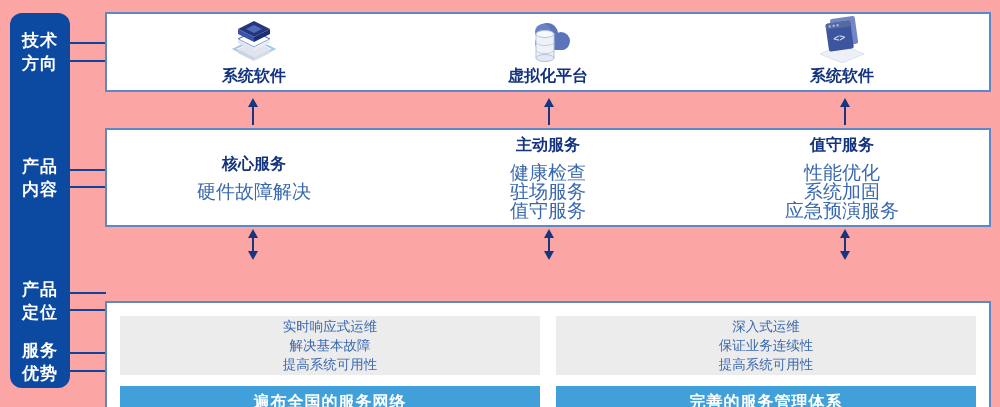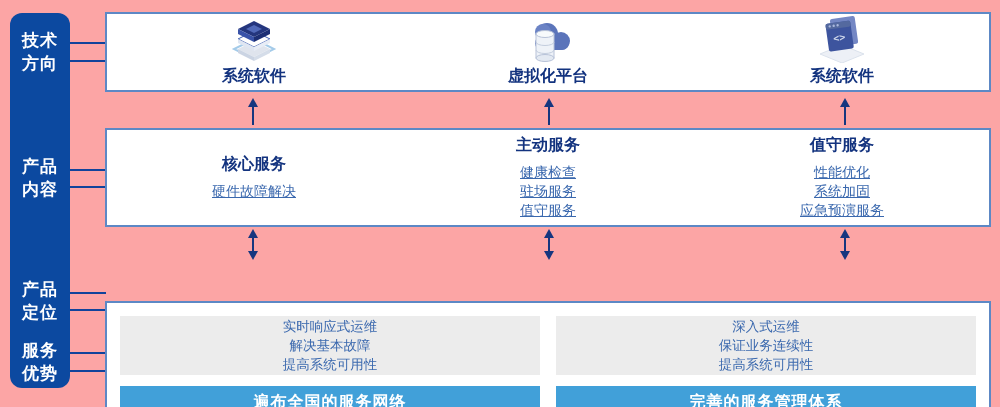--- a/index.html
+++ b/index.html
@@ -34,21 +34,21 @@
   .box-bottom { top:261px; height:132px; padding:13px; gap:16px;margin-top:40px; }
   .cell {
     flex:1 1 0; display:flex; flex-direction:column;
     align-items:center; justify-content:center;
   }
   
   .tech-label { font-size:16px; font-weight:bold; color:#13337f; margin-top:3px; }
   .icon-wrap { height:46px; display:flex; align-items:flex-end; justify-content:center; }
   
   .svc-title { font-size:16px; font-weight:bold; color:#13337f; margin-bottom:7px; }
-  .svc-item  { font-size:14px; color:#3a68ae; line-height:19px; text-align:center;text-decoration:underline; }
+  .svc-item  { font-size:19px; color:#3a68ae; line-height:19px; text-align:center; }
   
   .bcol { flex:1 1 0; display:flex; flex-direction:column; }
   .gray-box {
     height:62px; background:#ececec;
     display:flex; flex-direction:column; align-items:center; justify-content:center;
   }
   .gray-line { font-size:13.5px; color:#3a68ae; line-height:19px; text-align:center; }
   .blue-bar {
     margin-top:11px; height:33px; background:#41a0d9;
     display:flex; align-items:center; justify-content:center;

